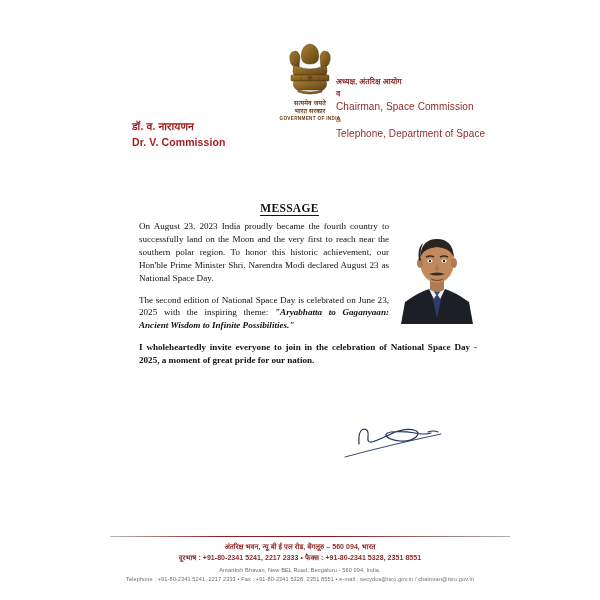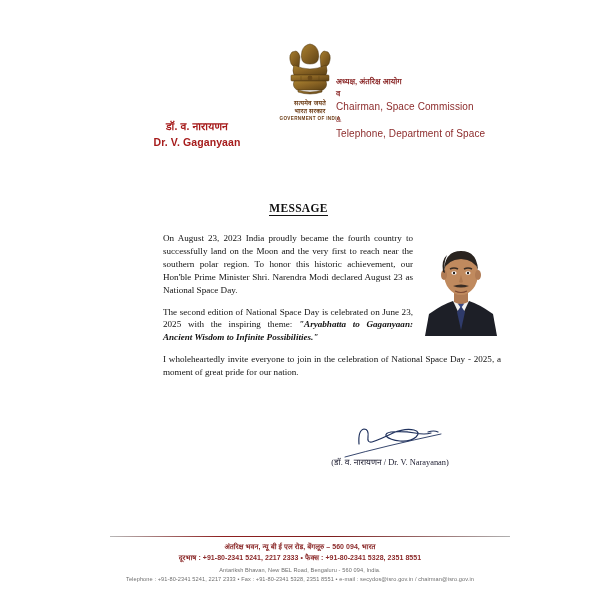--- a/index.html
+++ b/index.html
@@ -29,21 +29,21 @@
     top: 0;
     width: 600px;
     height: 172px;
   }
 
   .name-block {
     position: absolute;
     left: 132px;
     top: 118px;
     width: 130px;
-    text-align: center;
+    text-align: left;
     color: #a61c1c;
     font-family: "Liberation Sans", "DejaVu Sans", sans-serif;
     font-weight: bold;
     line-height: 1.55;
   }
   .name-block .hi { font-size: 10.5px; letter-spacing: .1px; }
   .name-block .en { font-size: 10.5px; letter-spacing: .1px; }
 
   .emblem-block {
     position: absolute;
@@ -93,39 +93,37 @@
   
   .doc-title {
     position: absolute;
     left: 0;
     top: 202px;
     width: 579px;
     text-align: center;
     font-size: 11.5px;
     font-weight: bold;
     letter-spacing: .3px;
-    padding-left: 9px;
   }
   .doc-title span {
     border-bottom: 1.1px solid #111;
     padding-bottom: .5px;
   }
 
   .content {
     position: absolute;
     left: 139px;
-    top: 232px;
+    top: 220px;
     width: 338px;
     font-size: 9.1px;
     line-height: 1.42;
     text-align: justify;
-    margin-left: 24px;
   }
   .content p { margin: 0 0 9px 0; }
-  .content p:last-child { margin-bottom: 0; }
+  .content p:last-child { margin-bottom: 0; font-weight: bold; }
   .theme { font-weight: bold; font-style: italic; }
 
   .portrait {
     float: right;
     width: 80px;
     height: 100px;
     margin: 4px 0 3px 8px;
     shape-outside: margin-box;
   }
   .portrait svg { display: block; width: 80px; height: 100px; }
@@ -181,21 +179,21 @@
 </style>
 </head>
 <body>
 
 <div class="page">
 
   <div class="letterhead">
 
     <div class="name-block">
       <div class="hi">डॉ. व. नारायणन</div>
-      <div class="en">Dr. V. Gaganyaan</div>
+      <div class="en">Dr. V. Commission</div>
     </div>
 
     <div class="emblem-block">
       <svg class="emblem-svg" width="56" height="62" viewBox="0 0 56 62">
         <defs>
           <linearGradient id="gold" x1="0" y1="0" x2="1" y2="1">
             <stop offset="0%" stop-color="#a8812f"></stop>
             <stop offset="45%" stop-color="#8a6424"></stop>
             <stop offset="100%" stop-color="#5d4215"></stop>
           </linearGradient>
@@ -291,21 +289,20 @@
   </div>
 
   <div class="signature-area">
     <svg class="signature-mark" width="150" height="34" viewBox="0 0 150 34">
       <g fill="none" stroke="#20325e" stroke-width="1.2" stroke-linecap="round">
         <path d="M44 20 Q43 6 49 5 Q54 5 53 13 Q52 19 57 18 Q66 15 78 9 Q90 4 99 6 Q106 8 101 13 Q95 18 85 17 Q75 16 71 12 Q70 9 76 8 Q88 7 100 9 Q110 11 116 9"></path>
         <path d="M113 8 q6 -2 10 0"></path>
         <path d="M30 33 Q70 22 126 10" stroke-width="0.9"></path>
       </g>
     </svg>
-    <div class="signature-name">(डॉ. व. नारायणन / Dr. V. Narayanan)</div>
   </div>
 
   <div class="footer-rule"></div>
 
   <div class="footer">
     <div class="hi-line">अंतरिक्ष भवन, न्यू बी ई एल रोड, बेंगलूरु – 560 094, भारत</div>
     <div class="hi-line">दूरभाष : +91-80-2341 5241, 2217 2333 • फैक्स : +91-80-2341 5328, 2351 8551</div>
     <div class="en-line addr">Antariksh Bhavan, New BEL Road, Bengaluru - 560 094, India.</div>
     <div class="en-line">Telephone : +91-80-2341 5241, 2217 2333  •  Fax : +91-80-2341 5328, 2351 8551  •  e-mail : secydos@isro.gov.in / chairman@isro.gov.in</div>
   </div>

